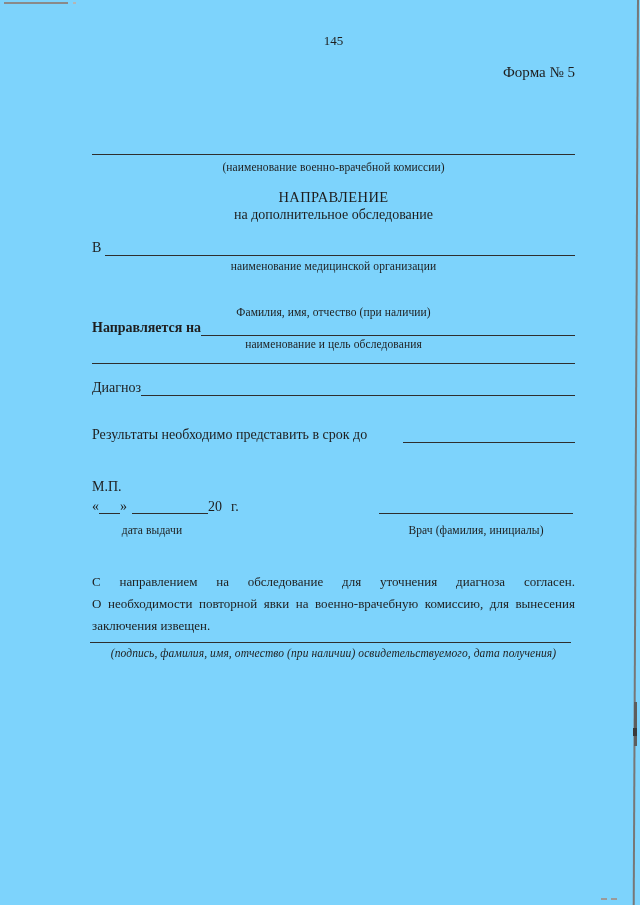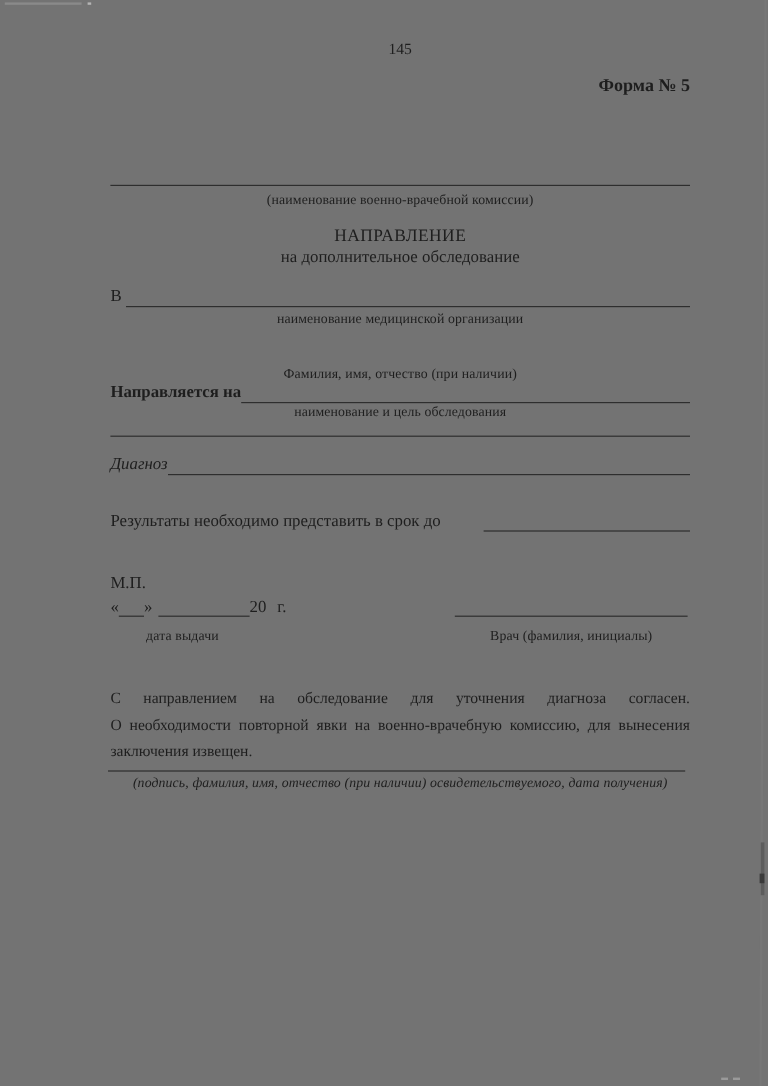--- a/index.html
+++ b/index.html
@@ -4,30 +4,30 @@
 <style>
   :root{
     --ink:#1e1e1e;
     --line:#2e2e2e;
     --artifact:#8a8a8a;
   }
   html,body{margin:0;padding:0;background:#ffffff;}
   .page{
     position:relative;
     width:640px;height:905px;
-    background:#737373;
+    background:#7dd3fc;
     font-family:"Liberation Serif","DejaVu Serif",serif;
     color:var(--ink);
     overflow:hidden;
   }
   .abs{position:absolute;}
   .center{text-align:center;}
   .right{text-align:right;}
   .pageno{left:92px;top:33px;width:483px;font-size:13px;}
-  .formno{left:92px;top:64px;width:483px;font-size:15px;font-weight:bold;}
+  .formno{left:92px;top:64px;width:483px;font-size:15px;}
   .hline{border-bottom:1.5px solid var(--line);height:0;}
   .caption{font-size:11.5px;letter-spacing:0.1px;}
   .title{left:92px;top:189px;width:483px;font-size:14.5px;letter-spacing:0.4px;}
   .subtitle{left:92px;top:207px;width:483px;font-size:14px;}
   .frow{display:flex;align-items:flex-end;height:16px;}
   .flabel{white-space:pre;font-size:14px;line-height:16px;}
   .fill{flex:1;border-bottom:1.3px solid var(--line);}
   .blank{display:inline-block;border-bottom:1.3px solid var(--line);}
   .mp{left:92px;top:479px;width:100px;font-size:14px;}
   .daterow{left:92px;top:499px;width:160px;height:15px;display:flex;align-items:flex-end;font-size:14px;line-height:15px;}
@@ -75,21 +75,21 @@
   <div class="abs caption center" style="left:92px;top:306px;width:483px;">Фамилия, имя, отчество (при наличии)</div>
 
   <div class="abs frow" style="left:92px;top:320px;width:483px;font-weight:bold;">
     <span class="flabel">Направляется на</span>
     <span class="fill"></span>
   </div>
   <div class="abs caption center" style="left:92px;top:338px;width:483px;">наименование и цель обследования</div>
 
   <div class="abs hline" style="left:92px;top:363px;width:483px;"></div>
 
-  <div class="abs frow" style="left:92px;top:380px;width:483px;font-style:italic;">
+  <div class="abs frow" style="left:92px;top:380px;width:483px;">
     <span class="flabel">Диагноз</span>
     <span class="fill"></span>
   </div>
 
   <div class="abs frow" style="left:92px;top:427px;width:483px;gap:36px;">
     <span class="flabel">Результаты необходимо представить в срок до</span>
     <span class="fill"></span>
   </div>
 
   <div class="abs mp">М.П.</div>

